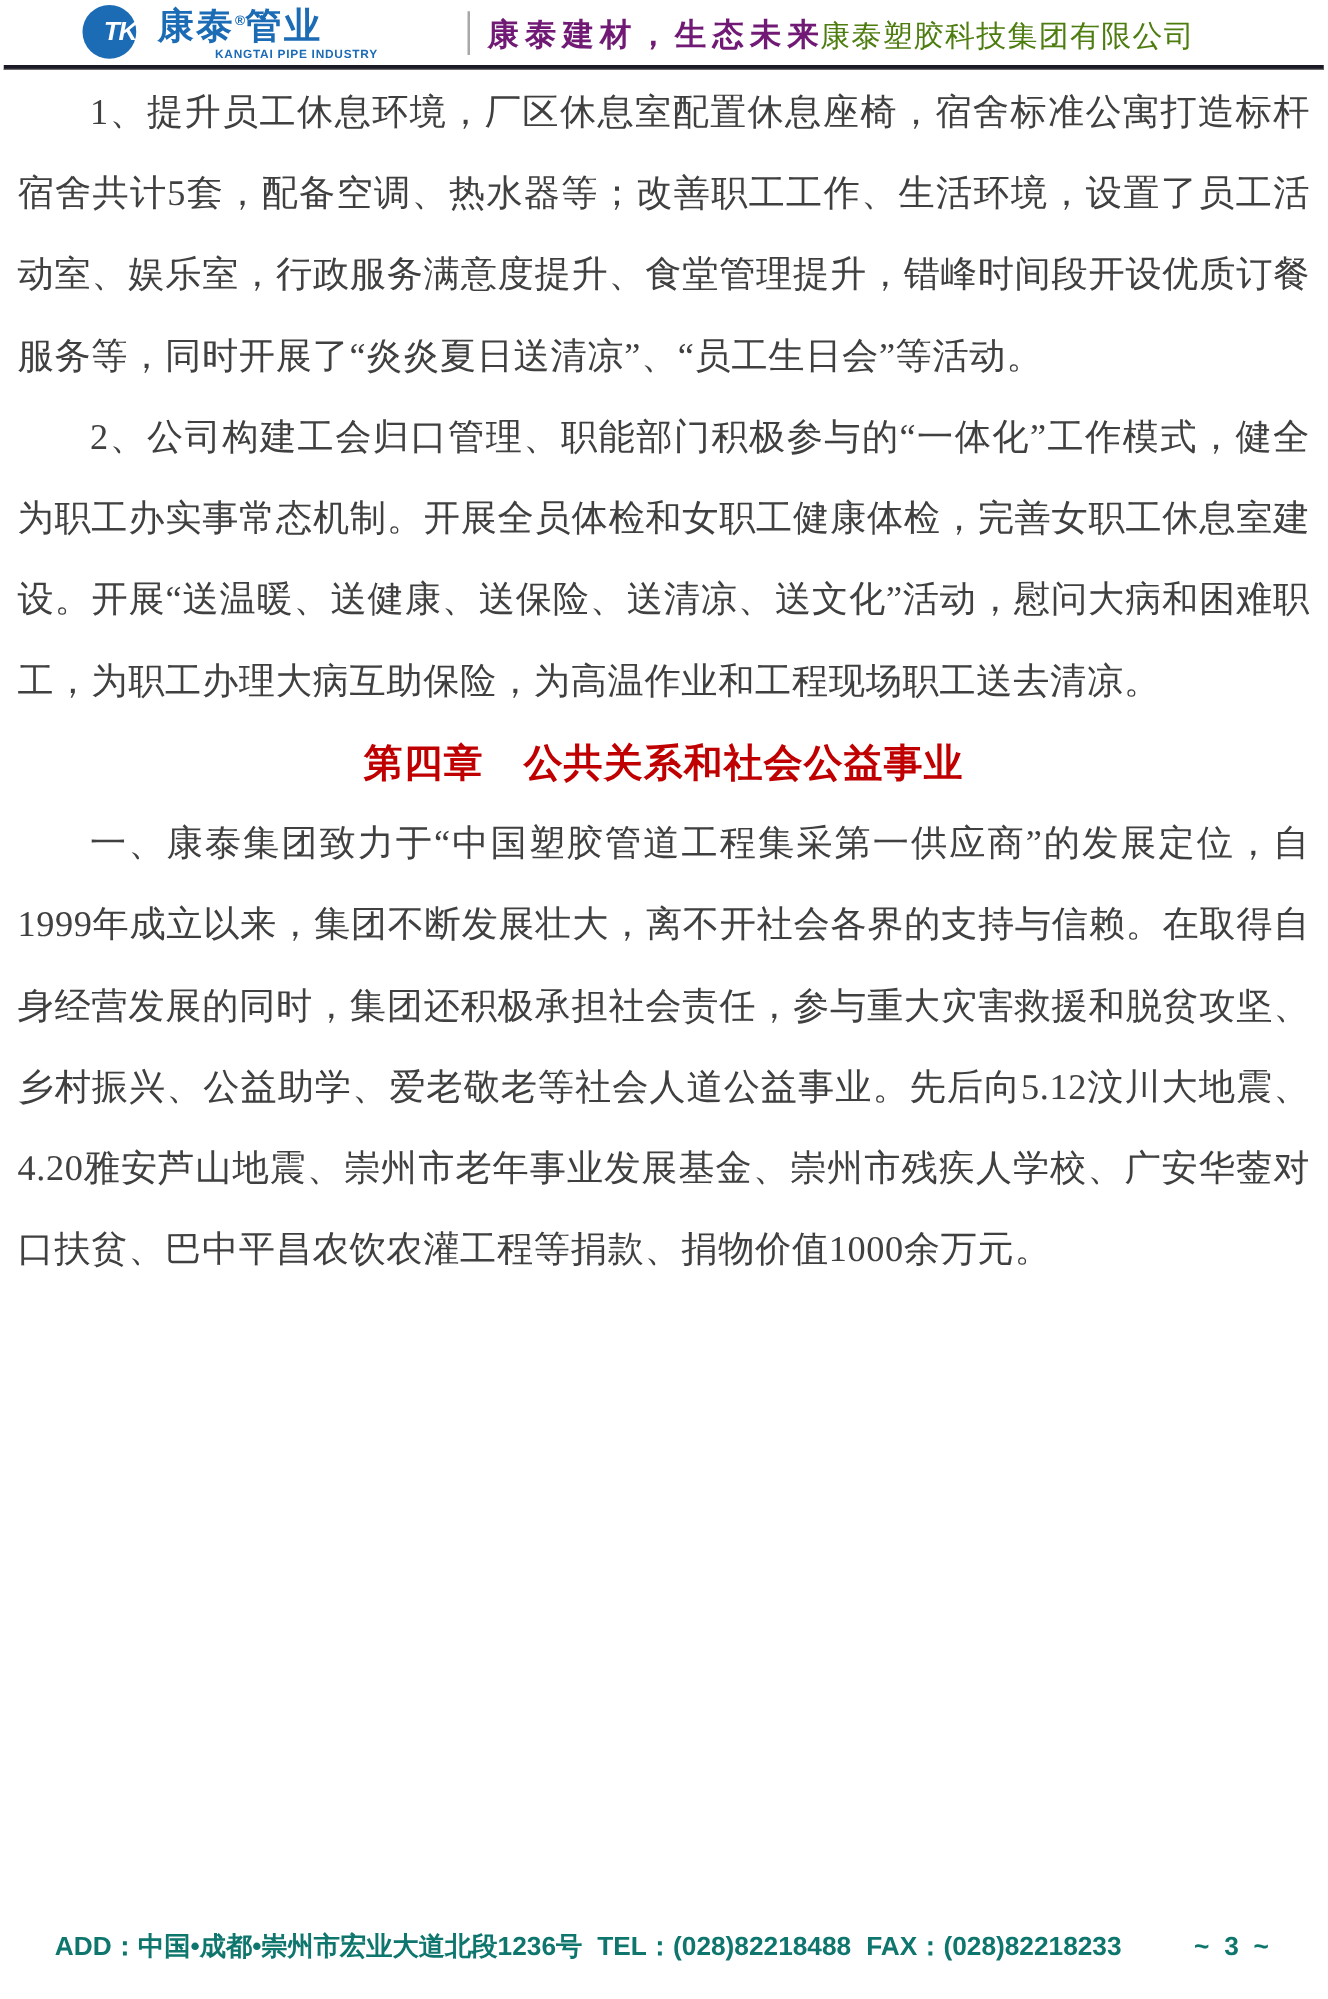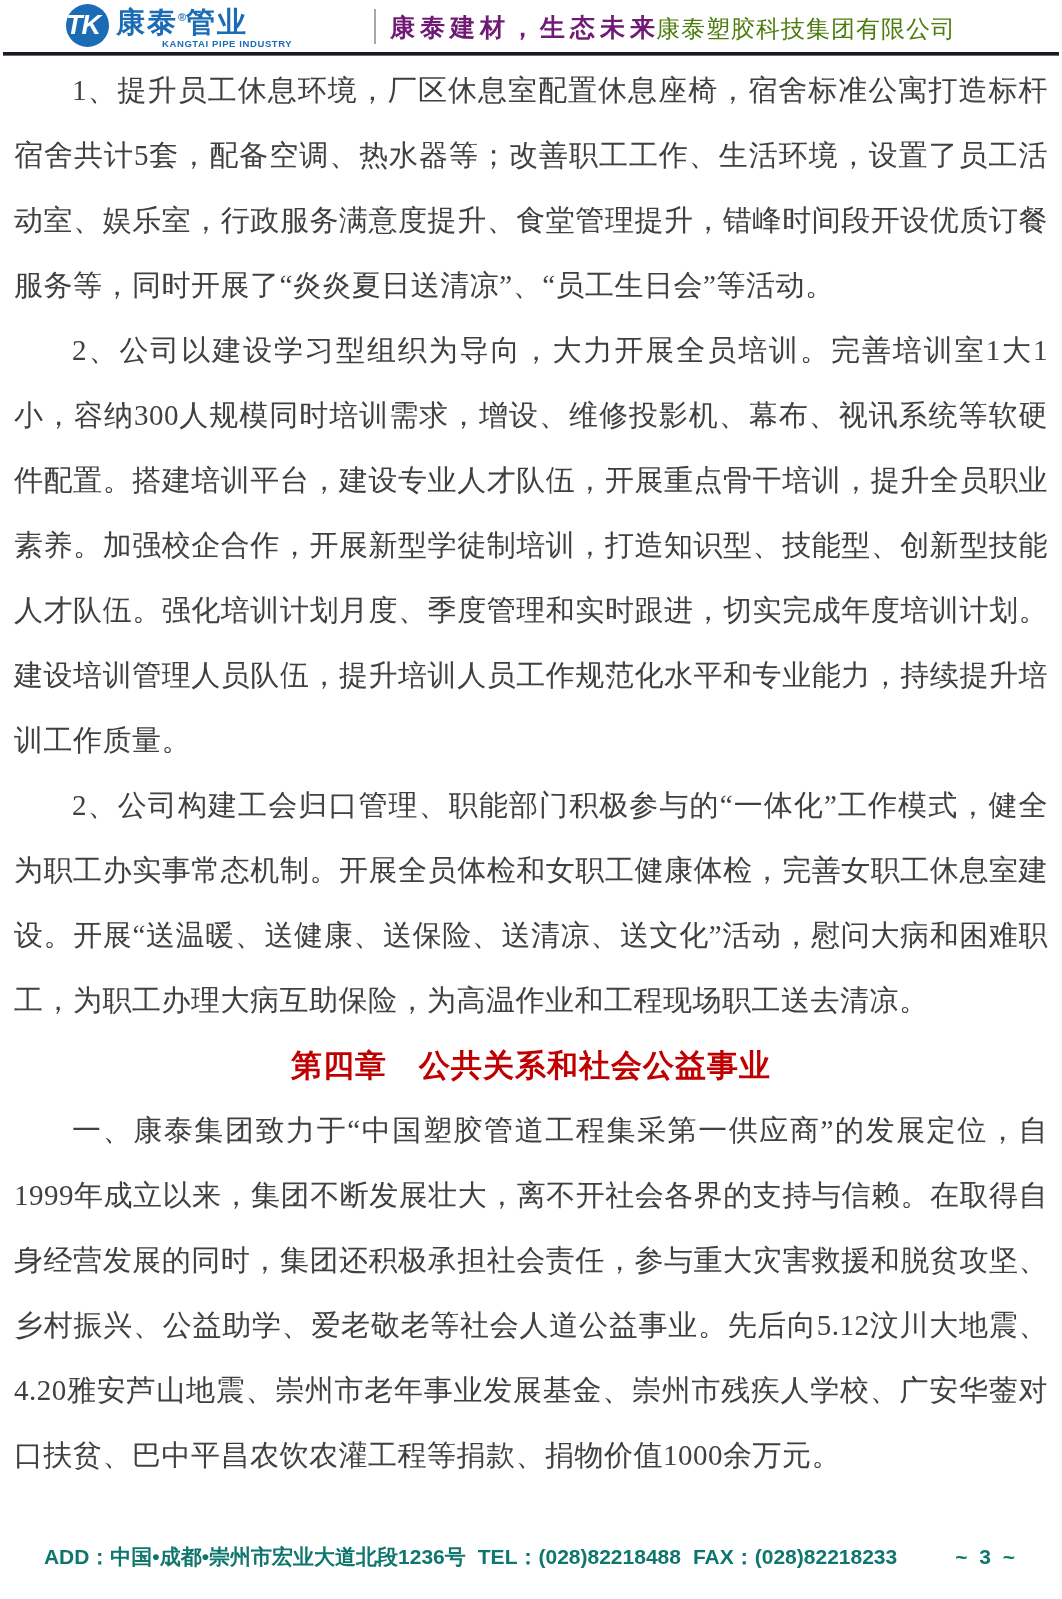--- a/index.html
+++ b/index.html
@@ -6,25 +6,25 @@
   html,body { background:#ffffff; }
   body { width:1062px; height:1599px; position:relative; font-family:"Liberation Serif", serif; }
   .page { position:relative; width:1062px; height:1599px; background:#ffffff; overflow:hidden; }
 
   
   .header { position:absolute; top:0; left:0; width:100%; height:52px; }
   .logo-block { position:absolute; left:66px; top:3px; display:flex; align-items:center; }
   .logo-circle {
     width:43px; height:43px; border-radius:50%;
     background:#1b6cb5; color:#ffffff;
-    display:flex; align-items:center; justify-content:flex-start;
+    display:flex; align-items:center; justify-content:flex-end;
     font-family:"Liberation Sans", sans-serif; font-weight:bold; font-style:italic;
-    font-size:27px; letter-spacing:-1px; flex:0 0 auto;
+    font-size:21px; letter-spacing:-1px; flex:0 0 auto;
   }
-  .logo-text { margin-left:7px; }
+  .logo-text { margin-left:17px; }
   .logo-cn {
     color:#1b6cb5; font-family:"Liberation Sans", sans-serif;
     font-weight:bold; font-size:29px; line-height:29px; letter-spacing:2px; white-space:nowrap;
   }
   .logo-cn sup { font-size:11px; letter-spacing:0; }
   .logo-en {
     color:#1b6cb5; font-family:"Liberation Sans", sans-serif;
     font-weight:bold; font-size:9.5px; letter-spacing:0.6px; margin-top:1px; white-space:nowrap;padding-left:46px;
   }
   .header-divider { position:absolute; left:374px; top:9px; width:2px; height:35px; background:#a8a8a8; }
@@ -79,21 +79,20 @@
       </div>
     </div>
     <div class="header-divider"></div>
     <div class="tagline" style="color: #701a75;">康泰建材，生态未来</div>
     <div class="company-name" style="color: #4d7c0f;">康泰塑胶科技集团有限公司</div>
   </div>
   <div class="header-rule" style="background: rgb(26, 26, 38);"></div>
 
   <div class="doc-body">
     <p class="para">1、提升员工休息环境，厂区休息室配置休息座椅，宿舍标准公寓打造标杆宿舍共计5套，配备空调、热水器等；改善职工工作、生活环境，设置了员工活动室、娱乐室，行政服务满意度提升、食堂管理提升，错峰时间段开设优质订餐服务等，同时开展了“炎炎夏日送清凉”、“员工生日会”等活动。</p>
-    <p class="para">2、公司以建设学习型组织为导向，大力开展全员培训。完善培训室1大1小，容纳300人规模同时培训需求，增设、维修投影机、幕布、视讯系统等软硬件配置。搭建培训平台，建设专业人才队伍，开展重点骨干培训，提升全员职业素养。加强校企合作，开展新型学徒制培训，打造知识型、技能型、创新型技能人才队伍。强化培训计划月度、季度管理和实时跟进，切实完成年度培训计划。建设培训管理人员队伍，提升培训人员工作规范化水平和专业能力，持续提升培训工作质量。</p>
     <p class="para">2、公司构建工会归口管理、职能部门积极参与的“一体化”工作模式，健全为职工办实事常态机制。开展全员体检和女职工健康体检，完善女职工休息室建设。开展“送温暖、送健康、送保险、送清凉、送文化”活动，慰问大病和困难职工，为职工办理大病互助保险，为高温作业和工程现场职工送去清凉。</p>
     <h2 class="chapter" style="color: rgb(192, 0, 0);">第四章　公共关系和社会公益事业</h2>
     <p class="para">一、康泰集团致力于“中国塑胶管道工程集采第一供应商”的发展定位，自1999年成立以来，集团不断发展壮大，离不开社会各界的支持与信赖。在取得自身经营发展的同时，集团还积极承担社会责任，参与重大灾害救援和脱贫攻坚、乡村振兴、公益助学、爱老敬老等社会人道公益事业。先后向5.12汶川大地震、4.20雅安芦山地震、崇州市老年事业发展基金、崇州市残疾人学校、广安华蓥对口扶贫、巴中平昌农饮农灌工程等捐款、捐物价值1000余万元。</p>
   </div>
 
   <div class="footer">
     <span>ADD：中国•成都•崇州市宏业大道北段1236号</span>
     <span class="gap">TEL：(028)82218488</span>
     <span class="gap">FAX：(028)82218233</span>
     <span class="pagenum">~ 3 ~</span>

